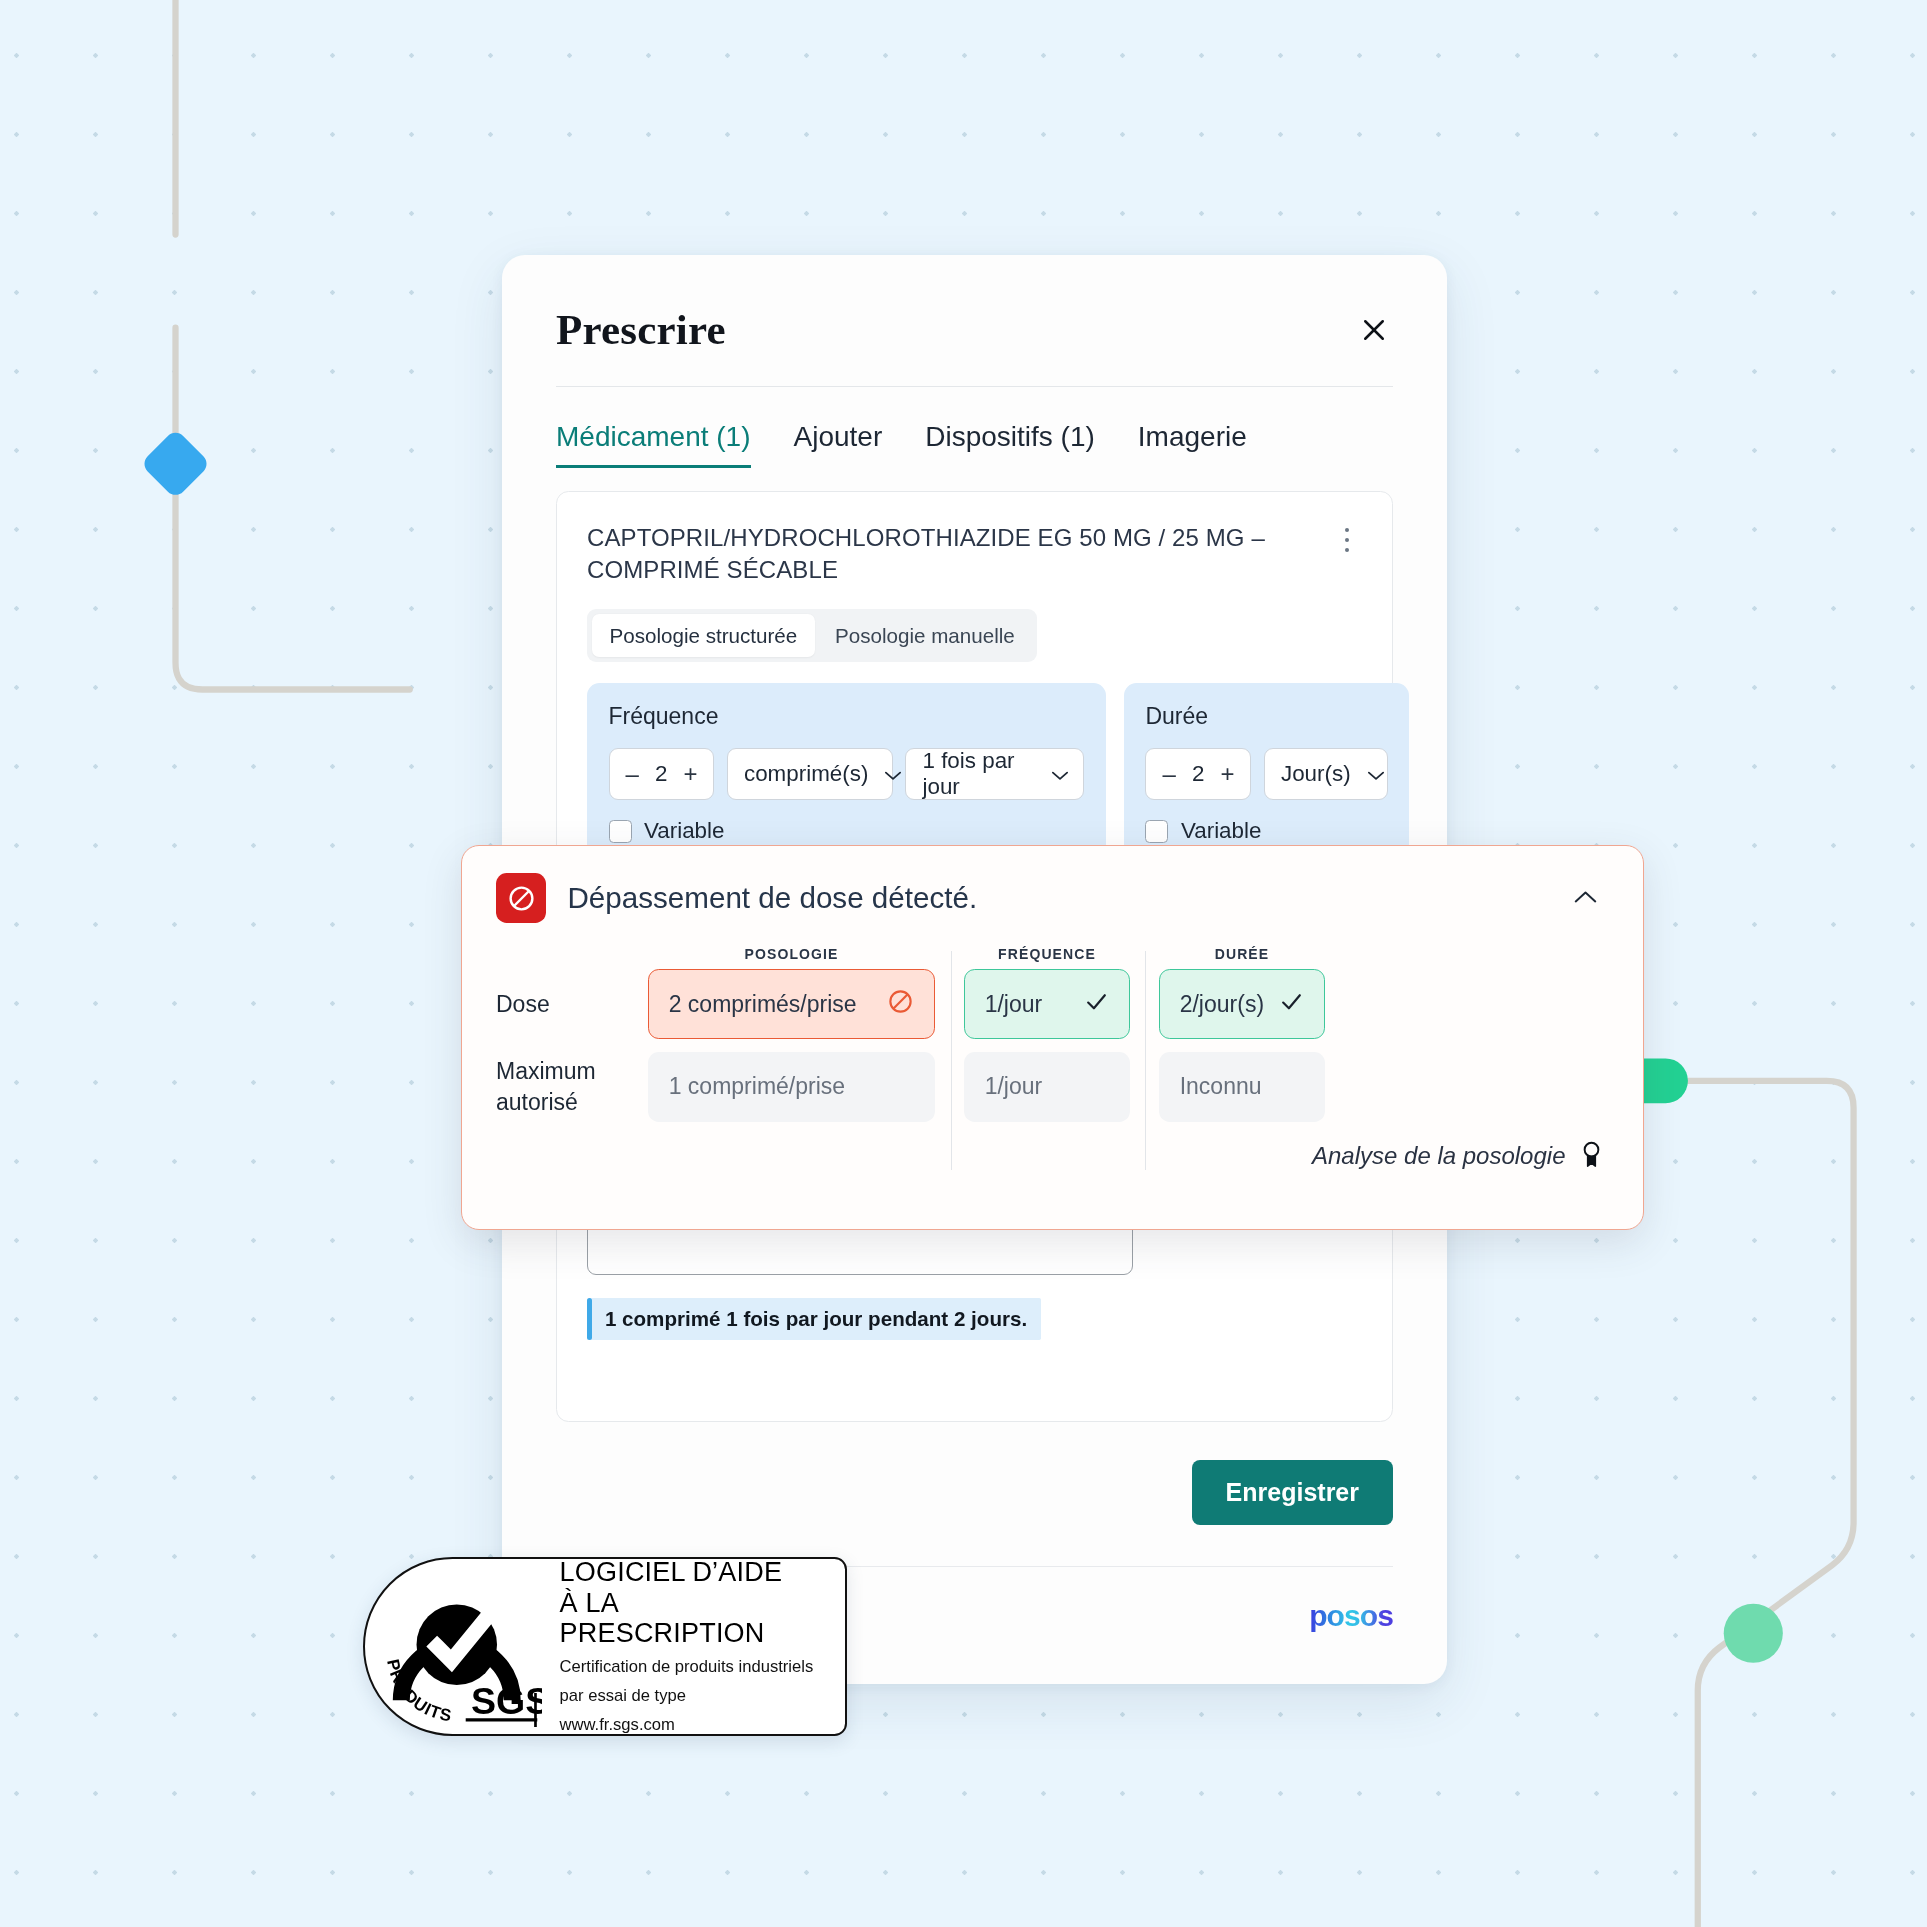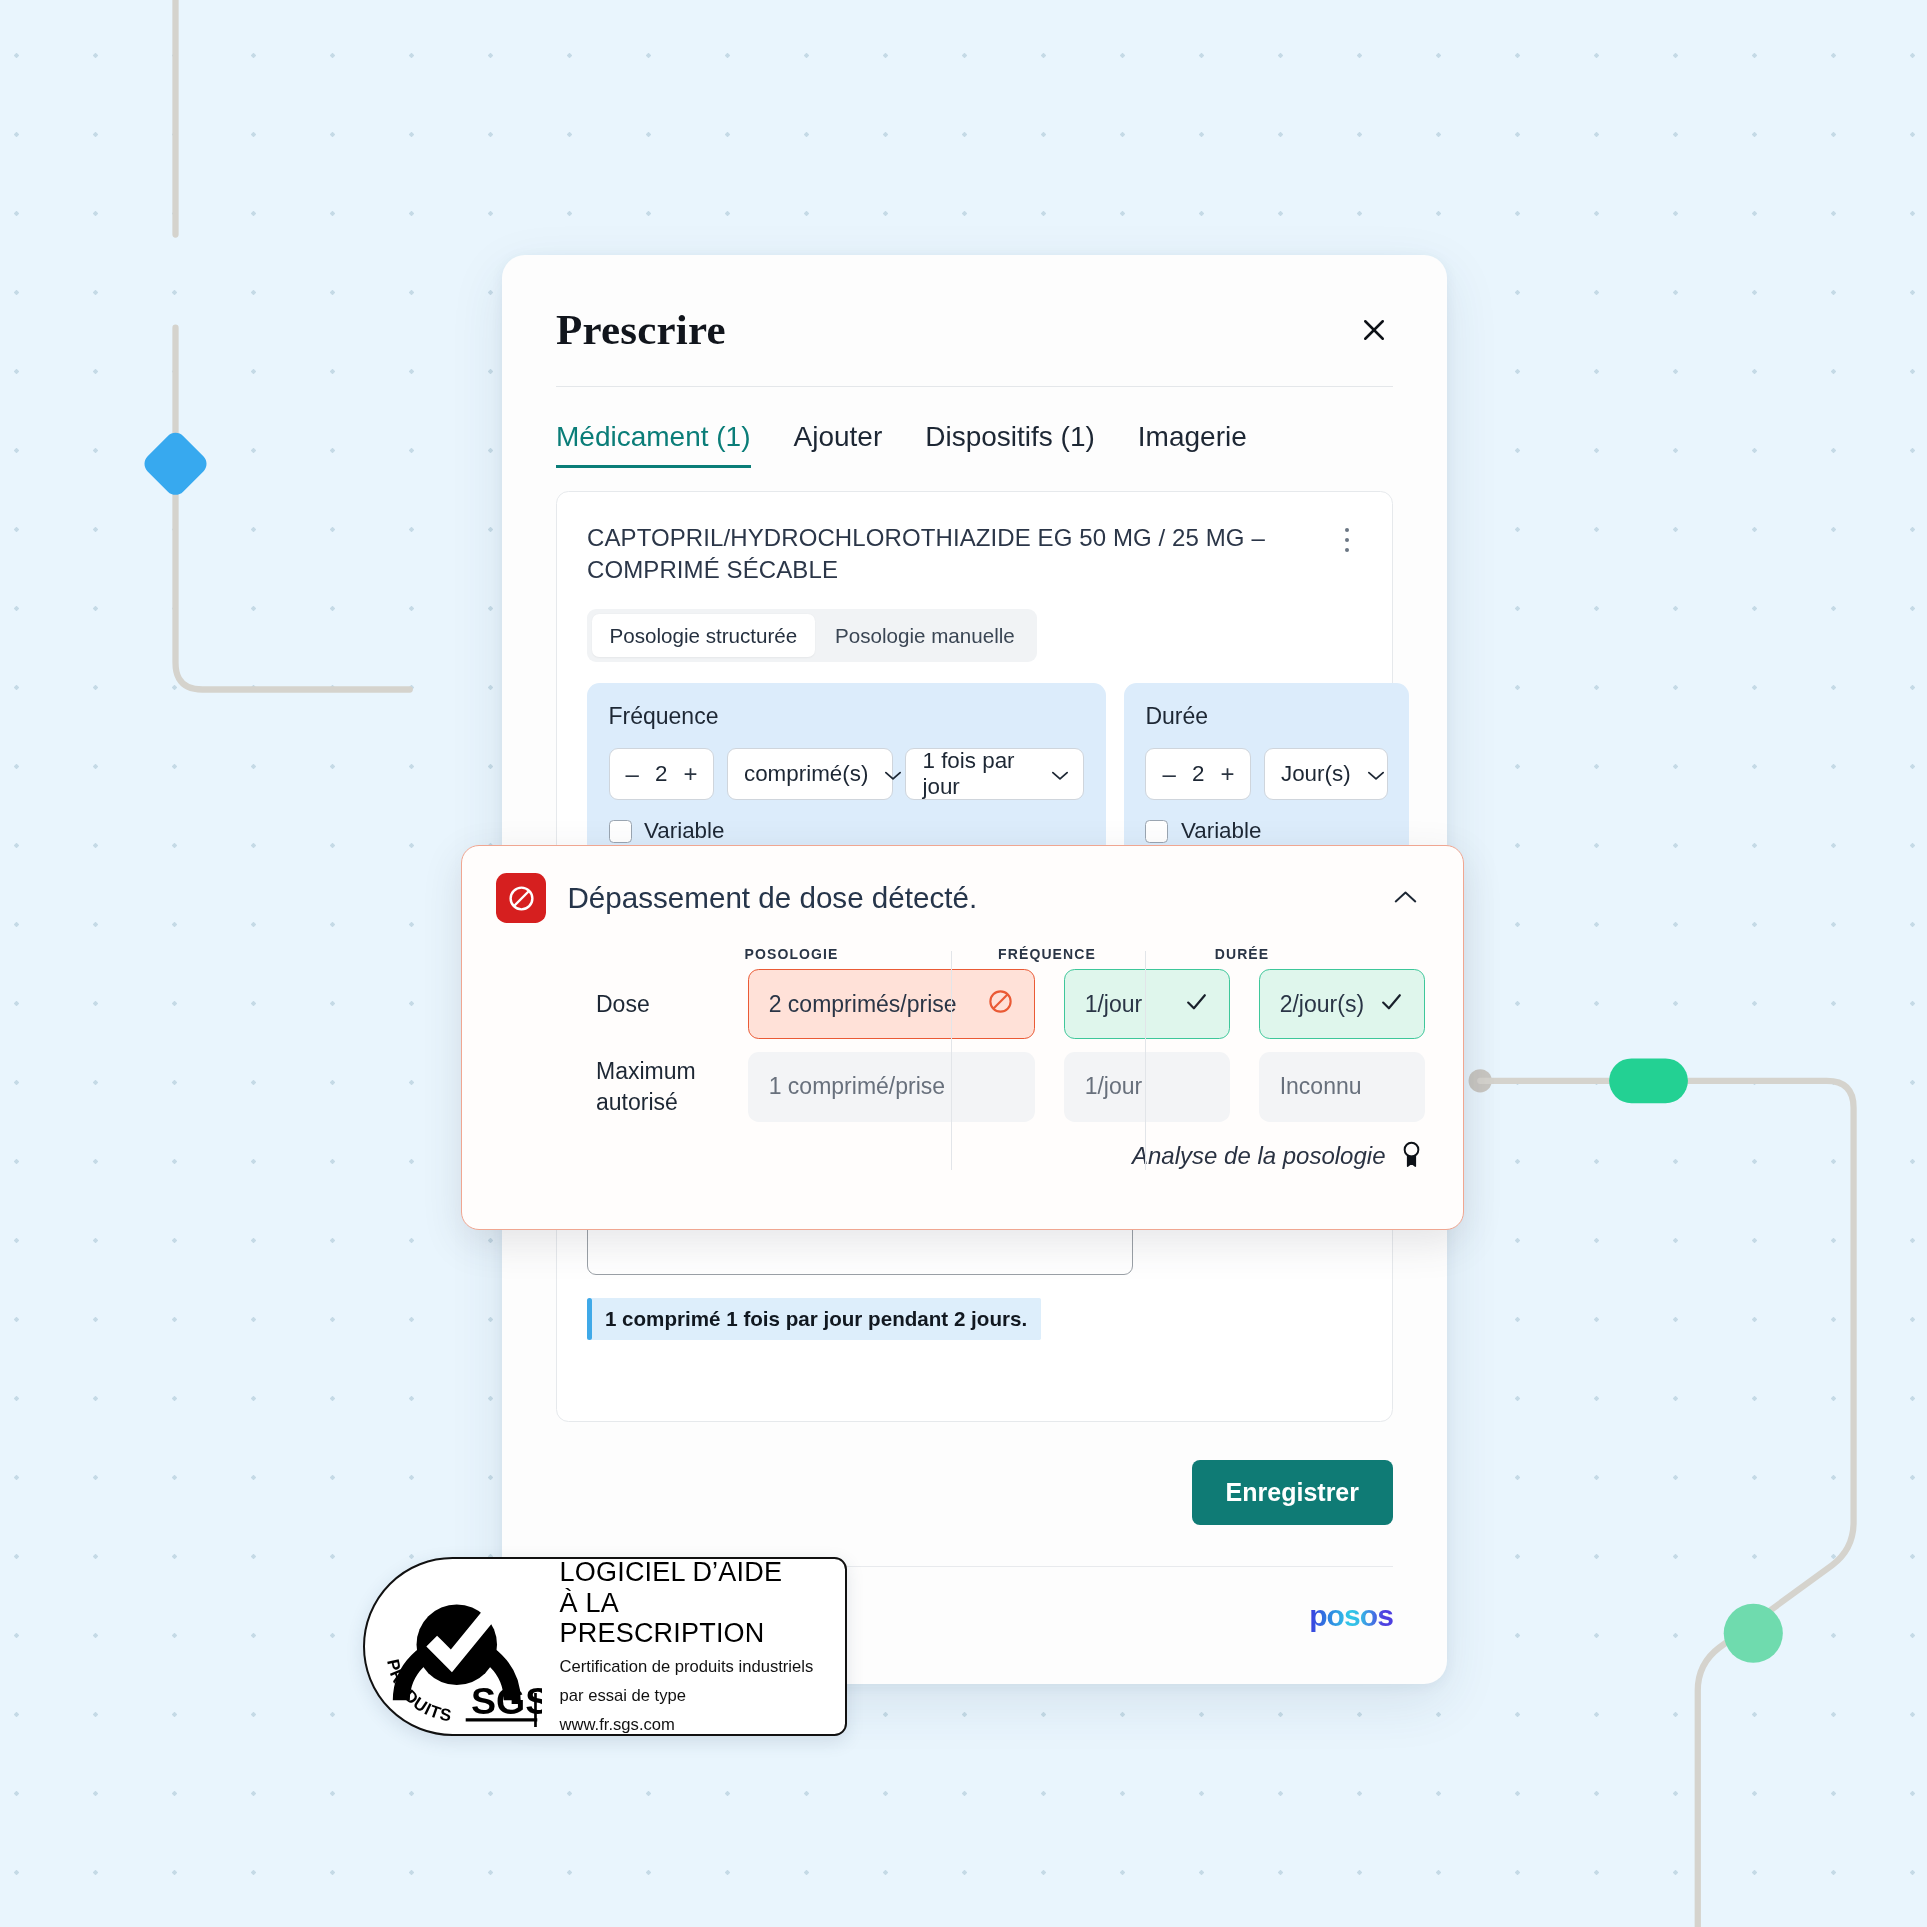--- a/index.html
+++ b/index.html
@@ -151,21 +151,21 @@
   .legal { font-size: 21.5px; color: #6d7783; cursor: pointer; }
   .posos-logo { font-size: 30px; font-weight: 800; letter-spacing: -0.9px;
     background: linear-gradient(92deg,#3b38e0 0%,#2f7de0 22%,#31c8e8 48%,#37b6e6 62%,#4d3fe0 88%);
     -webkit-background-clip: text; background-clip: text; color: transparent;
   }
 
   
   .alert {
     position: absolute;
     left: 461px; top: 845px;
-    width: 1003px; height: 385px;
+    width: 1183px; height: 385px;
     background: #fffdfc;
     border: 1.8px solid #f0a691;
     border-radius: 18px;
     box-shadow: 0 12.5px 39px rgba(60,60,80,.13);
     padding: 27px 38px 35px 34px;
   }
   .alert-head { display: flex; align-items: center; gap: 21.5px; }
   .alert-icon {
     width: 50px; height: 50px; border-radius: 10.7px; background: #d61f1f;
     display: flex; align-items: center; justify-content: center; flex: 0 0 auto;
@@ -176,21 +176,21 @@
   .alert-grid { margin-top: 23px; position: relative; }
   .col-heads { display: flex; padding-left: 152px; }
   .col-head {
     font-size: 14px; font-weight: 700; letter-spacing: 1.1px; color: #2a3546;
     text-align: center;
   }
   .ch-poso { width: 287px; }
   .ch-freq { width: 166px; margin-left: 29px; }
   .ch-dur  { width: 166px; margin-left: 29px; }
 
-  .grid-row { display: flex; align-items: center; margin-top: 7.2px; justify-content: flex-end; }
+  .grid-row { display: flex; align-items: center; margin-top: 7.2px; }
   .row-label { width: 152px; font-size: 23px; color: #1d2734; line-height: 1.35; padding-right: 16px; }
 
   .cell {
     height: 70px; border-radius: 10.7px;
     display: flex; align-items: center; justify-content: space-between;
     padding: 0 19.7px; font-size: 23px;
   }
   .cell.poso { width: 287px; }
   .cell.freq { width: 166px; margin-left: 29px; }
   .cell.dur  { width: 166px; margin-left: 29px; }

